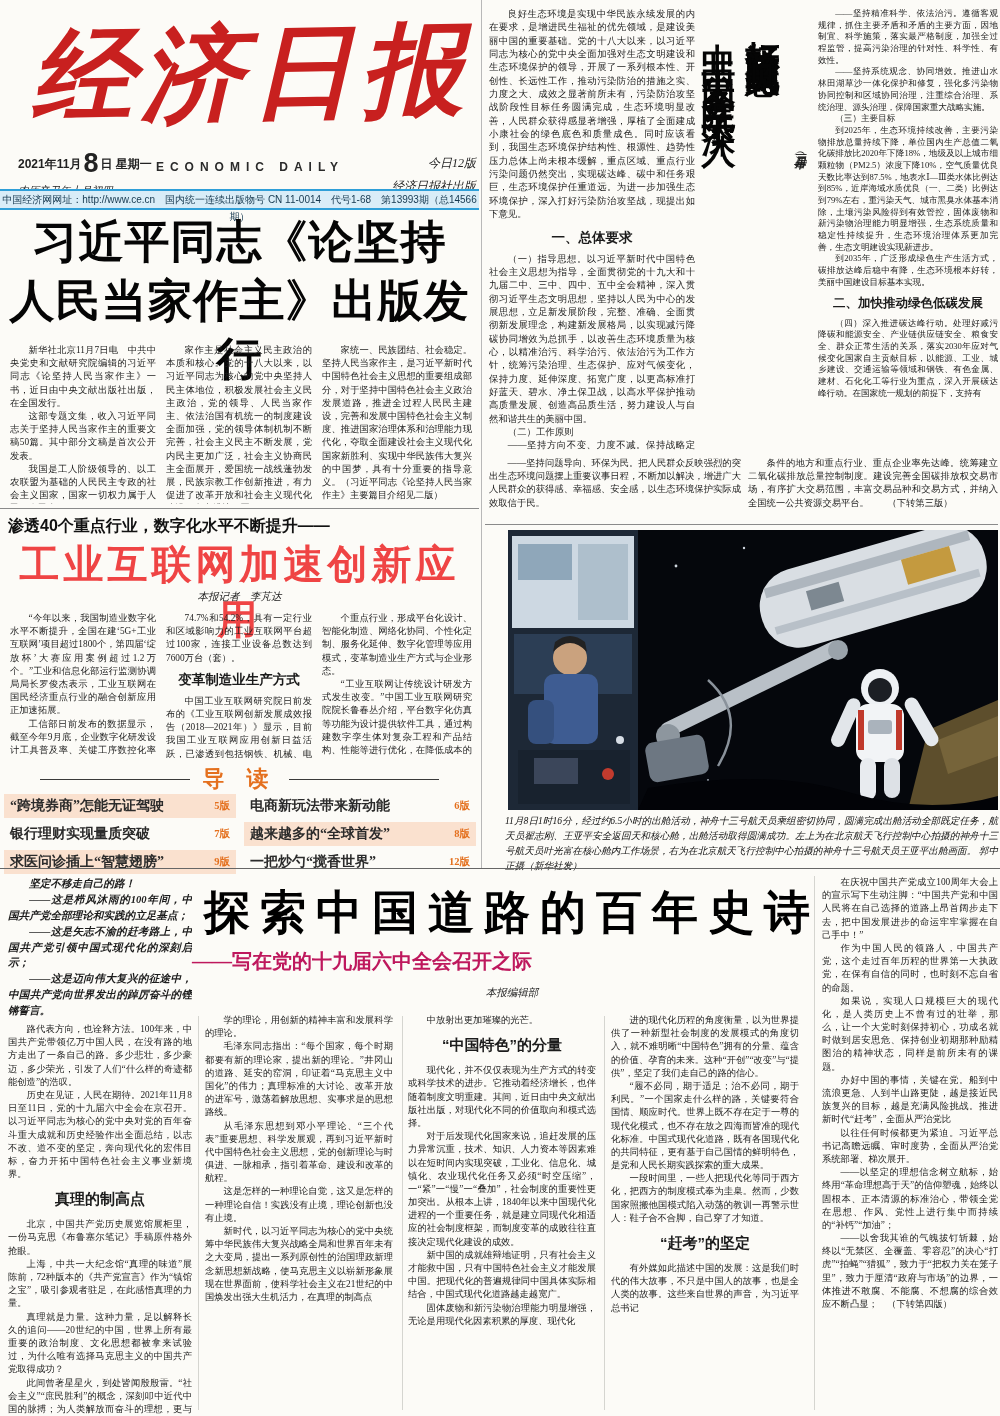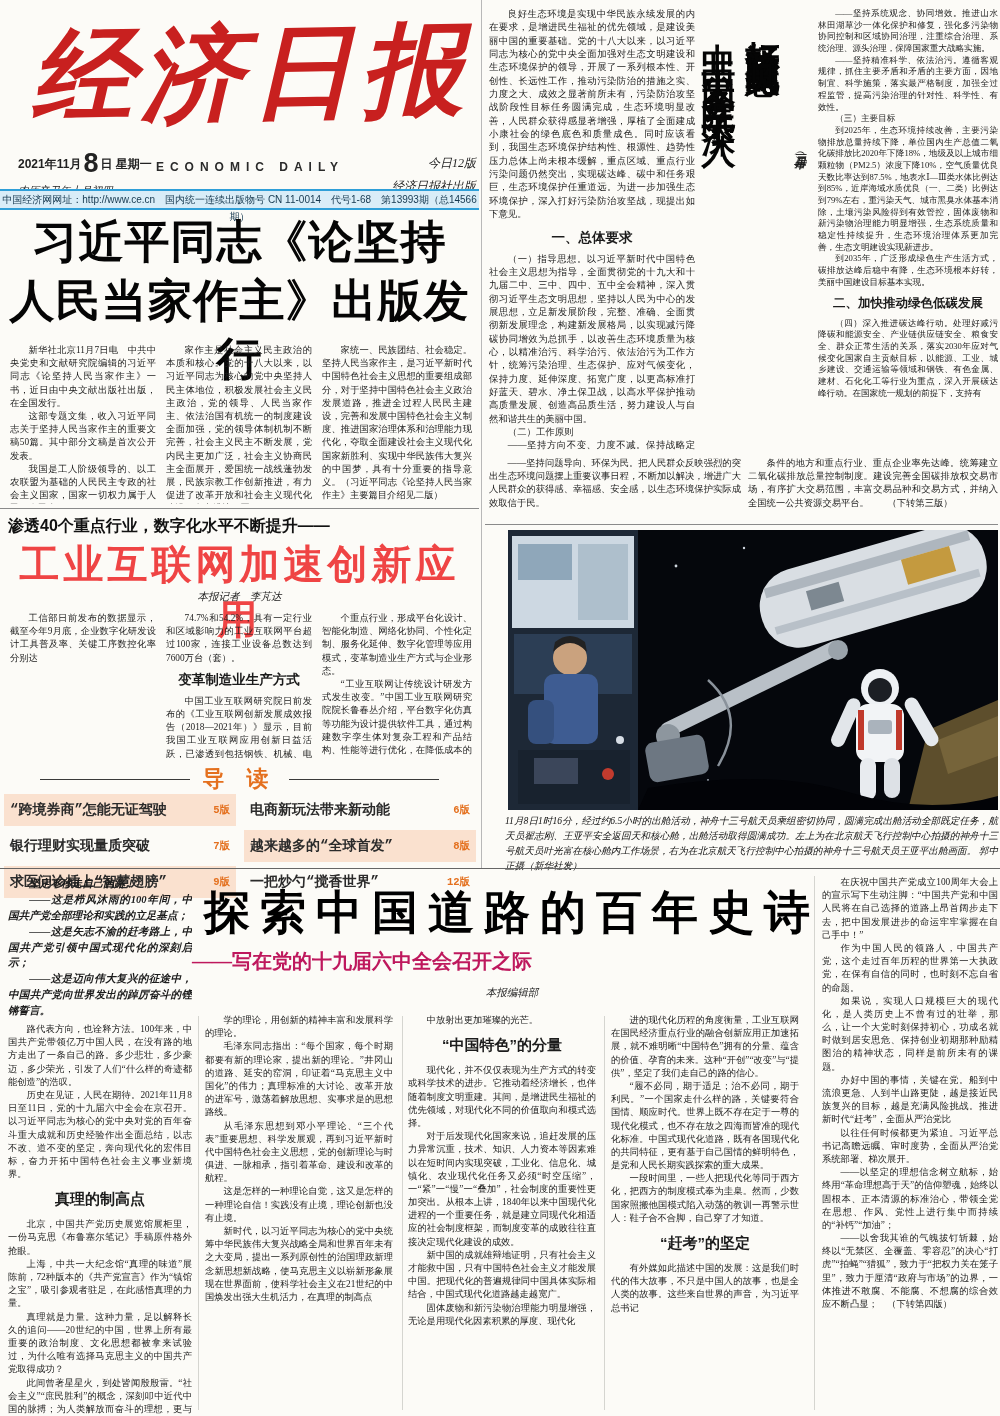--- a/index.html
+++ b/index.html
@@ -44,22 +44,22 @@
   .subhead-s { font-size:13.5px; font-weight:bold; text-align:center; margin:6px 0;
                text-indent:0 !important; font-family:"Liberation Sans",sans-serif; }
 
   
   .daodu-title { left:0; top:764px; width:479px; display:flex; align-items:center; gap:12px; padding:0 40px; }
   .daodu-title .line { flex:1; height:1px; background:#3a3a3a; }
   .daodu-title .txt { font-size:22px; font-weight:bold; letter-spacing:8px; color:#e4701e;
                       font-family:"Liberation Sans",sans-serif; }
   .daodu-grid { left:4px; top:794px; width:472px; display:grid;
                 grid-template-columns:1fr 1fr; gap:4px 8px; }
-  .daodu-cell { height:24px; display:flex; align-items:center; padding:16px 6px;
-                font-family:Liberation Mono, monospace; }
+  .daodu-cell { height:24px; display:flex; align-items:center; padding:8px 6px;
+                font-family:Liberation Serif, serif; }
   .daodu-cell.hl { background:#fae1cf; }
   .daodu-cell .dtext { font-size:14px; font-weight:bold; color:#2b2b2b; }
   .daodu-cell .dpage { margin-left:auto; font-size:10.5px; font-weight:bold; color:#e4701e; }
 
   
   .vline { width:1px; background:#b8b8b8; }
   .sec-head { font-size:13.5px; font-weight:bold; text-align:center; margin:6px 0;
               font-family:"Liberation Sans",sans-serif; }
   .vtext { writing-mode:vertical-rl; text-orientation:upright; }
   .vtitle { font-family:"Liberation Sans",sans-serif; font-weight:900; color:#050505; }
@@ -109,20 +109,21 @@
   </div>
 <div class="abs bodytext" style="left:322px;top:344px;width:150px;height:160px">
     <p>家统一、民族团结、社会稳定。坚持人民当家作主，是习近平新时代中国特色社会主义思想的重要组成部分，对于坚持中国特色社会主义政治发展道路，推进全过程人民民主建设，完善和发展中国特色社会主义制度、推进国家治理体系和治理能力现代化，夺取全面建设社会主义现代化国家新胜利、实现中华民族伟大复兴的中国梦，具有十分重要的指导意义。（习近平同志《论坚持人民当家作主》主要篇目介绍见二版）</p>
   </div>
 <div class="abs rule" style="left:0;top:508px;width:479px"></div>
 
 <div class="abs kicker">渗透40个重点行业，数字化水平不断提升——</div>
 <div class="abs ind-h">工业互联网加速创新应用</div>
 <div class="abs byline" style="left:0;top:590px;width:479px">本报记者　李芃达</div>
 <div class="abs bodytext" style="left:10px;top:612px;width:146px;height:146px">
+    <p>“今年以来，我国制造业数字化水平不断提升，全国在建‘5G+工业互联网’项目超过1800个，第四届‘绽放杯’大赛应用案例超过1.2万个。”工业和信息化部运行监测协调局局长罗俊杰表示，工业互联网在国民经济重点行业的融合创新应用正加速拓展。</p>
     <p>工信部日前发布的数据显示，截至今年9月底，企业数字化研发设计工具普及率、关键工序数控化率分别达</p>
   </div>
 <div class="abs" style="left:166px;top:612px;width:146px;height:146px;overflow:hidden">
   <div class="bodytext">
       <p>74.7%和54.2%，具有一定行业和区域影响力的工业互联网平台超过100家，连接工业设备总数达到7600万台（套）。</p>
     </div>
   <div class="subhead-s">变革制造业生产方式</div>
   <div class="bodytext">
       <p>中国工业互联网研究院日前发布的《工业互联网创新发展成效报告（2018—2021年）》显示，目前我国工业互联网应用创新日益活跃，已渗透到包括钢铁、机械、电力、交通、能源等40</p>
     </div>
@@ -177,22 +178,22 @@
       <p>——坚持方向不变、力度不减。保持战略定力，坚定不移走生态优先、绿色发展之路，巩固拓展“十三五”时期污染防治攻坚成果，继续打好一批标志性战役，接续攻坚、久久为功。</p>
     </div>
 </div>
 
 <div class="abs vtext vtitle" style="left:698px;top:16px;height:438px;width:44px;font-size:34px;letter-spacing:9px">中共中央国务院关于深入</div>
 <div class="abs vtext vtitle" style="left:746px;top:14px;height:440px;width:40px;font-size:34px;letter-spacing:2px">打好污染防治攻坚战的意见</div>
 <div class="abs vtext" style="left:790px;top:148px;height:250px;width:18px;font-size:12px;font-style:italic">（二〇二一年十一月二日）</div>
 
 <div class="abs bodytext" style="left:818px;top:8px;width:180px;height:446px;font-size:8.6px;line-height:1.36">
   <div>
+      <p>——坚持精准科学、依法治污。遵循客观规律，抓住主要矛盾和矛盾的主要方面，因地制宜、科学施策，落实最严格制度，加强全过程监管，提高污染治理的针对性、科学性、有效性。</p>
       <p>——坚持系统观念、协同增效。推进山水林田湖草沙一体化保护和修复，强化多污染物协同控制和区域协同治理，注重综合治理、系统治理、源头治理，保障国家重大战略实施。</p>
-      <p>——坚持精准科学、依法治污。遵循客观规律，抓住主要矛盾和矛盾的主要方面，因地制宜、科学施策，落实最严格制度，加强全过程监管，提高污染治理的针对性、科学性、有效性。</p>
       <p>（三）主要目标</p>
       <p>到2025年，生态环境持续改善，主要污染物排放总量持续下降，单位国内生产总值二氧化碳排放比2020年下降18%，地级及以上城市细颗粒物（PM2.5）浓度下降10%，空气质量优良天数比率达到87.5%，地表水Ⅰ—Ⅲ类水体比例达到85%，近岸海域水质优良（一、二类）比例达到79%左右，重污染天气、城市黑臭水体基本消除，土壤污染风险得到有效管控，固体废物和新污染物治理能力明显增强，生态系统质量和稳定性持续提升，生态环境治理体系更加完善，生态文明建设实现新进步。</p>
       <p>到2035年，广泛形成绿色生产生活方式，碳排放达峰后稳中有降，生态环境根本好转，美丽中国建设目标基本实现。</p>
     </div>
   <h3 class="sec-head" style="font-size:12.5px">二、加快推动绿色低碳发展</h3>
   <div>
       <p>（四）深入推进碳达峰行动。处理好减污降碳和能源安全、产业链供应链安全、粮食安全、群众正常生活的关系，落实2030年应对气候变化国家自主贡献目标，以能源、工业、城乡建设、交通运输等领域和钢铁、有色金属、建材、石化化工等行业为重点，深入开展碳达峰行动。在国家统一规划的前提下，支持有</p>
     </div>
 </div>
 
@@ -304,30 +305,30 @@
     <p>这是怎样的一种理论自觉，这又是怎样的一种理论自信！实践没有止境，理论创新也没有止境。</p>
     <p>新时代，以习近平同志为核心的党中央统筹中华民族伟大复兴战略全局和世界百年未有之大变局，提出一系列原创性的治国理政新理念新思想新战略，使马克思主义以崭新形象展现在世界面前，使科学社会主义在21世纪的中国焕发出强大生机活力，在真理的制高点</p>
   </div>
 
 <div class="abs" style="left:408px;top:1014px;width:188px;height:398px;overflow:hidden">
   <div class="bodytext">
       <p>中放射出更加璀璨的光芒。</p>
     </div>
   <h3 class="col-sub">“中国特色”的分量</h3>
   <div class="bodytext">
-      <p>现代化，并不仅仅表现为生产方式的转变或科学技术的进步。它推动着经济增长，也伴随着制度文明重建。其间，是增进民生福祉的优先领域，对现代化不同的价值取向和模式选择。</p>
+      <p>现代化，并不仅仅表现为生产方式的转变或科学技术的进步。它推动着经济增长，也伴随着制度文明重建。其间，近日由中央文献出版社出版，对现代化不同的价值取向和模式选择。</p>
       <p>对于后发现代化国家来说，追赶发展的压力异常沉重，技术、知识、人力资本等因素难以在短时间内实现突破，工业化、信息化、城镇化、农业现代化任务又必须“时空压缩”，一“紧”一“慢”一“叠加”，社会制度的重要性更加突出。从根本上讲，1840年以来中国现代化进程的一个重要任务，就是建立同现代化相适应的社会制度框架，而制度变革的成败往往直接决定现代化建设的成效。</p>
       <p>新中国的成就雄辩地证明，只有社会主义才能救中国，只有中国特色社会主义才能发展中国。把现代化的普遍规律同中国具体实际相结合，中国式现代化道路越走越宽广。</p>
       <p>固体废物和新污染物治理能力明显增强，无论是用现代化因素积累的厚度、现代化</p>
     </div>
 </div>
 
 <div class="abs" style="left:611px;top:1014px;width:188px;height:398px;overflow:hidden">
   <div class="bodytext">
-      <p>进的现代化历程的角度衡量，工业互联网在国民经济重点行业的融合创新应用正加速拓展，就不难明晰“中国特色”拥有的分量、蕴含的价值、孕育的未来。这种“开创”“改变”与“提供”，坚定了我们走自己的路的信心。</p>
+      <p>进的现代化历程的角度衡量，以为世界提供了一种新型社会制度的发展模式的角度切入，就不难明晰“中国特色”拥有的分量、蕴含的价值、孕育的未来。这种“开创”“改变”与“提供”，坚定了我们走自己的路的信心。</p>
       <p>“履不必同，期于适足；治不必同，期于利民。”一个国家走什么样的路，关键要符合国情、顺应时代。世界上既不存在定于一尊的现代化模式，也不存在放之四海而皆准的现代化标准。中国式现代化道路，既有各国现代化的共同特征，更有基于自己国情的鲜明特色，是党和人民长期实践探索的重大成果。</p>
       <p>一段时间里，一些人把现代化等同于西方化，把西方的制度模式奉为圭臬。然而，少数国家照搬他国模式陷入动荡的教训一再警示世人：鞋子合不合脚，自己穿了才知道。</p>
     </div>
   <h3 class="col-sub">“赶考”的坚定</h3>
   <div class="bodytext">
       <p>有外媒如此描述中国的发展：这是我们时代的伟大故事，不只是中国人的故事，也是全人类的故事。这些来自世界的声音，为习近平总书记</p>
     </div>
 </div>
 
 <div class="abs bodytext" style="left:822px;top:876px;width:176px;height:538px">

